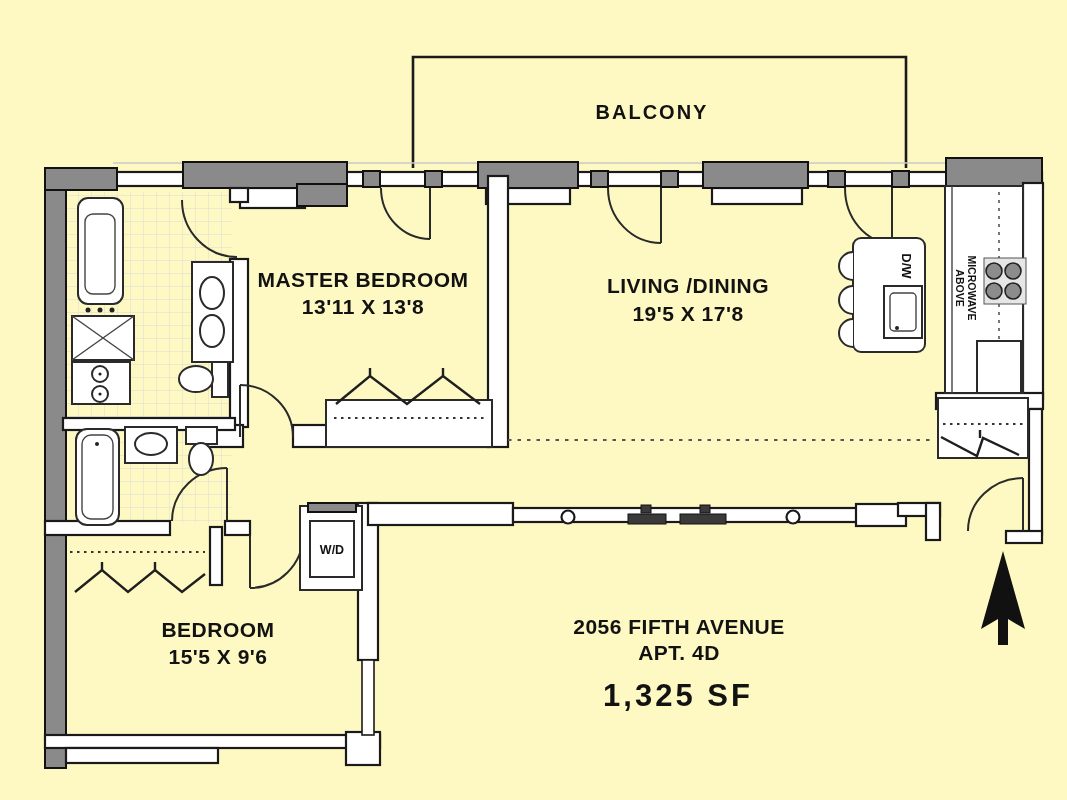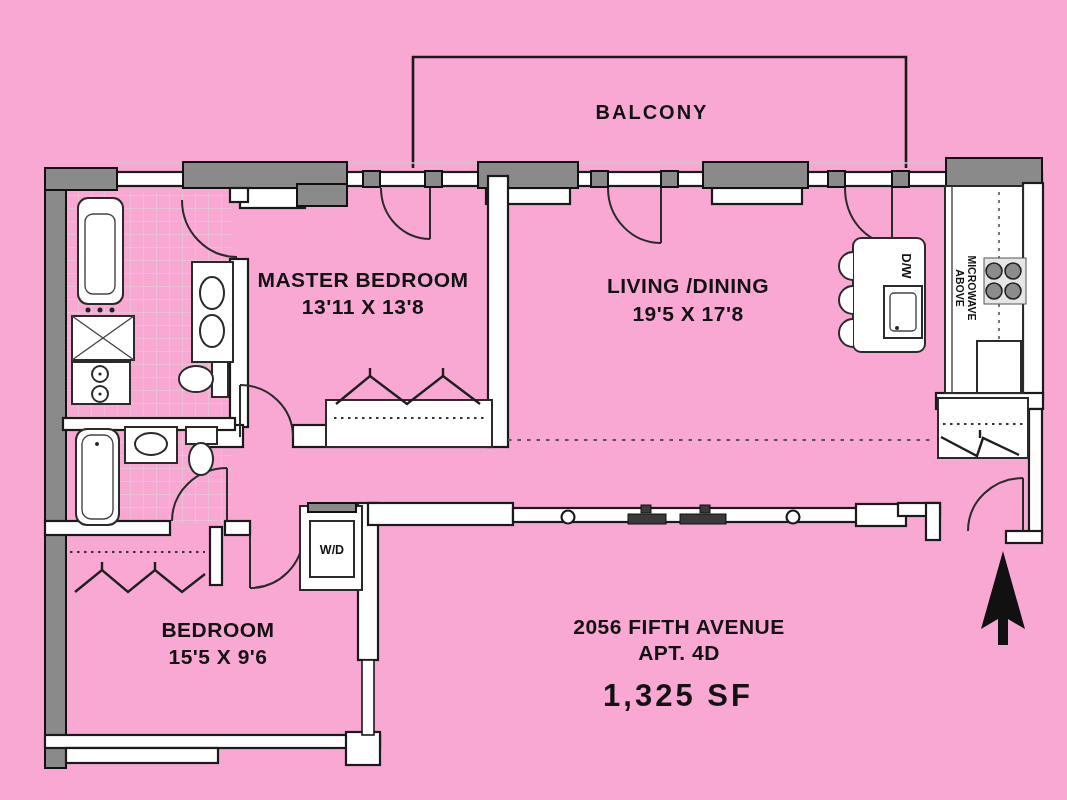--- a/index.html
+++ b/index.html
@@ -1,16 +1,16 @@
 <!DOCTYPE html>
 <html><head>
 <meta charset="utf-8">
 <style>
   html,body{margin:0;padding:0;background:#ffffff;}
-  .stage{position:relative;width:1067px;height:800px;background:#f9a8d4;overflow:hidden;}
+  .stage{position:relative;width:1067px;height:800px;background:#fef9c3;overflow:hidden;}
   svg{position:absolute;left:0;top:0;}
   text{font-family:"Liberation Sans","DejaVu Sans",sans-serif;font-weight:bold;fill:#121212;}
   .room-name{font-size:21px;letter-spacing:.5px;}
   .room-dims{font-size:21px;letter-spacing:.5px;}
   .balcony-label{font-size:20px;letter-spacing:2px;}
   .addr{font-size:21px;letter-spacing:.5px;}
   .area{font-size:31px;letter-spacing:3px;}
   .tiny{font-size:12.5px;}
   .vtext{font-size:10.5px;}
   .dw{font-size:13px;}

